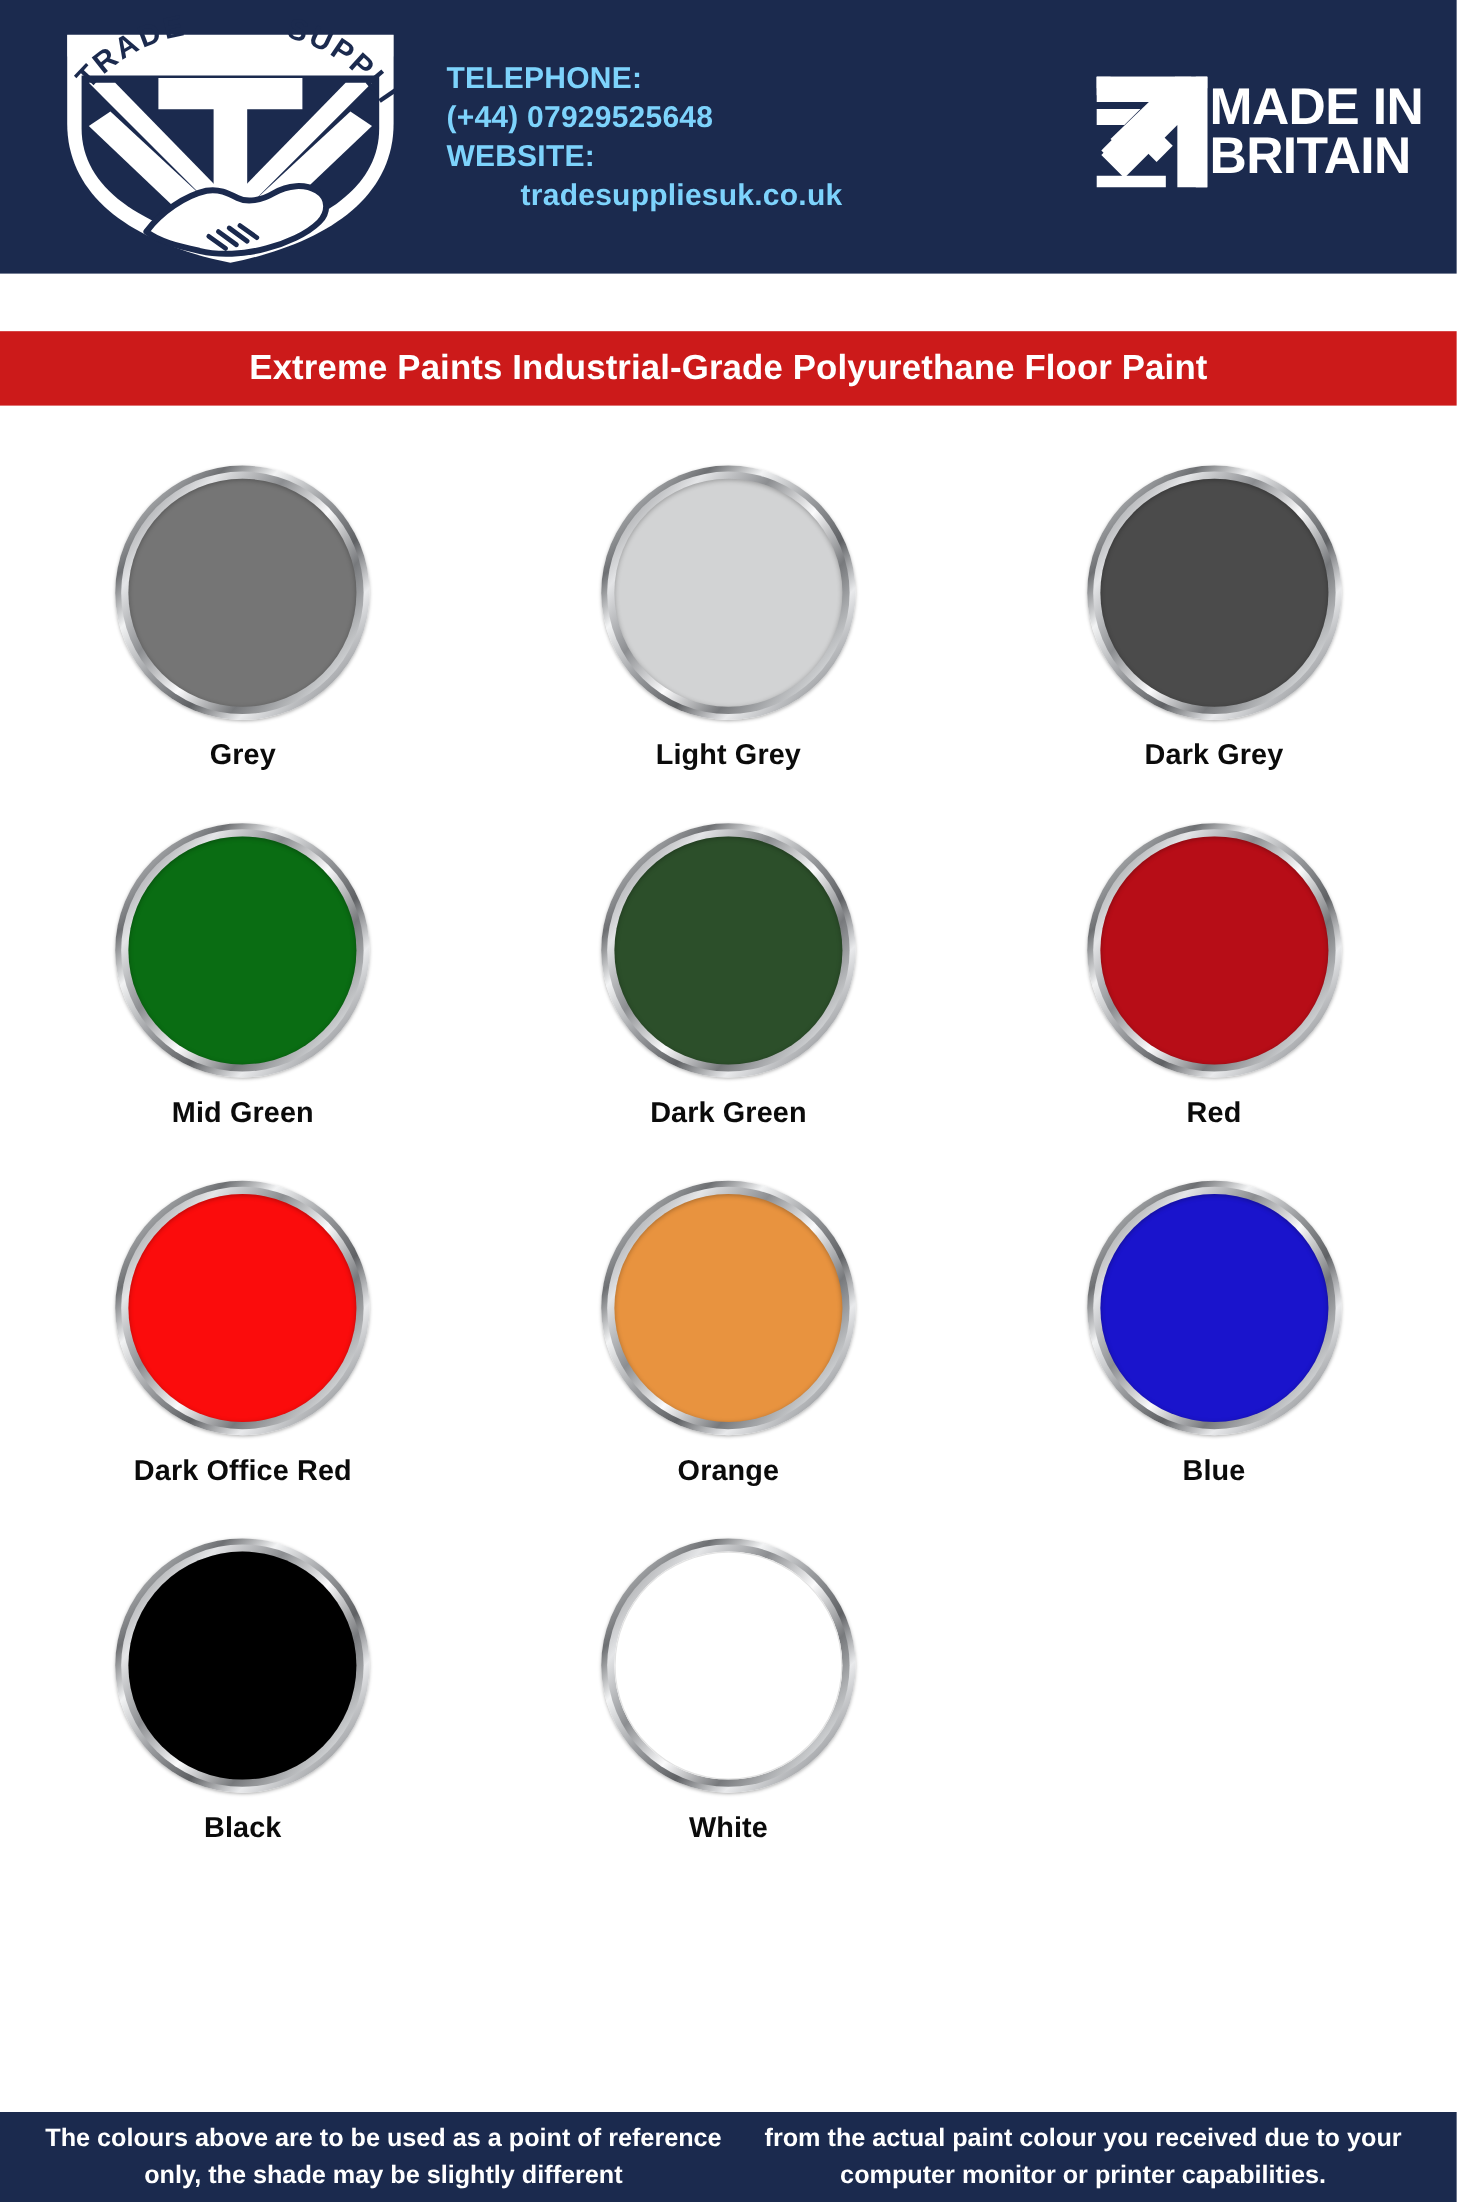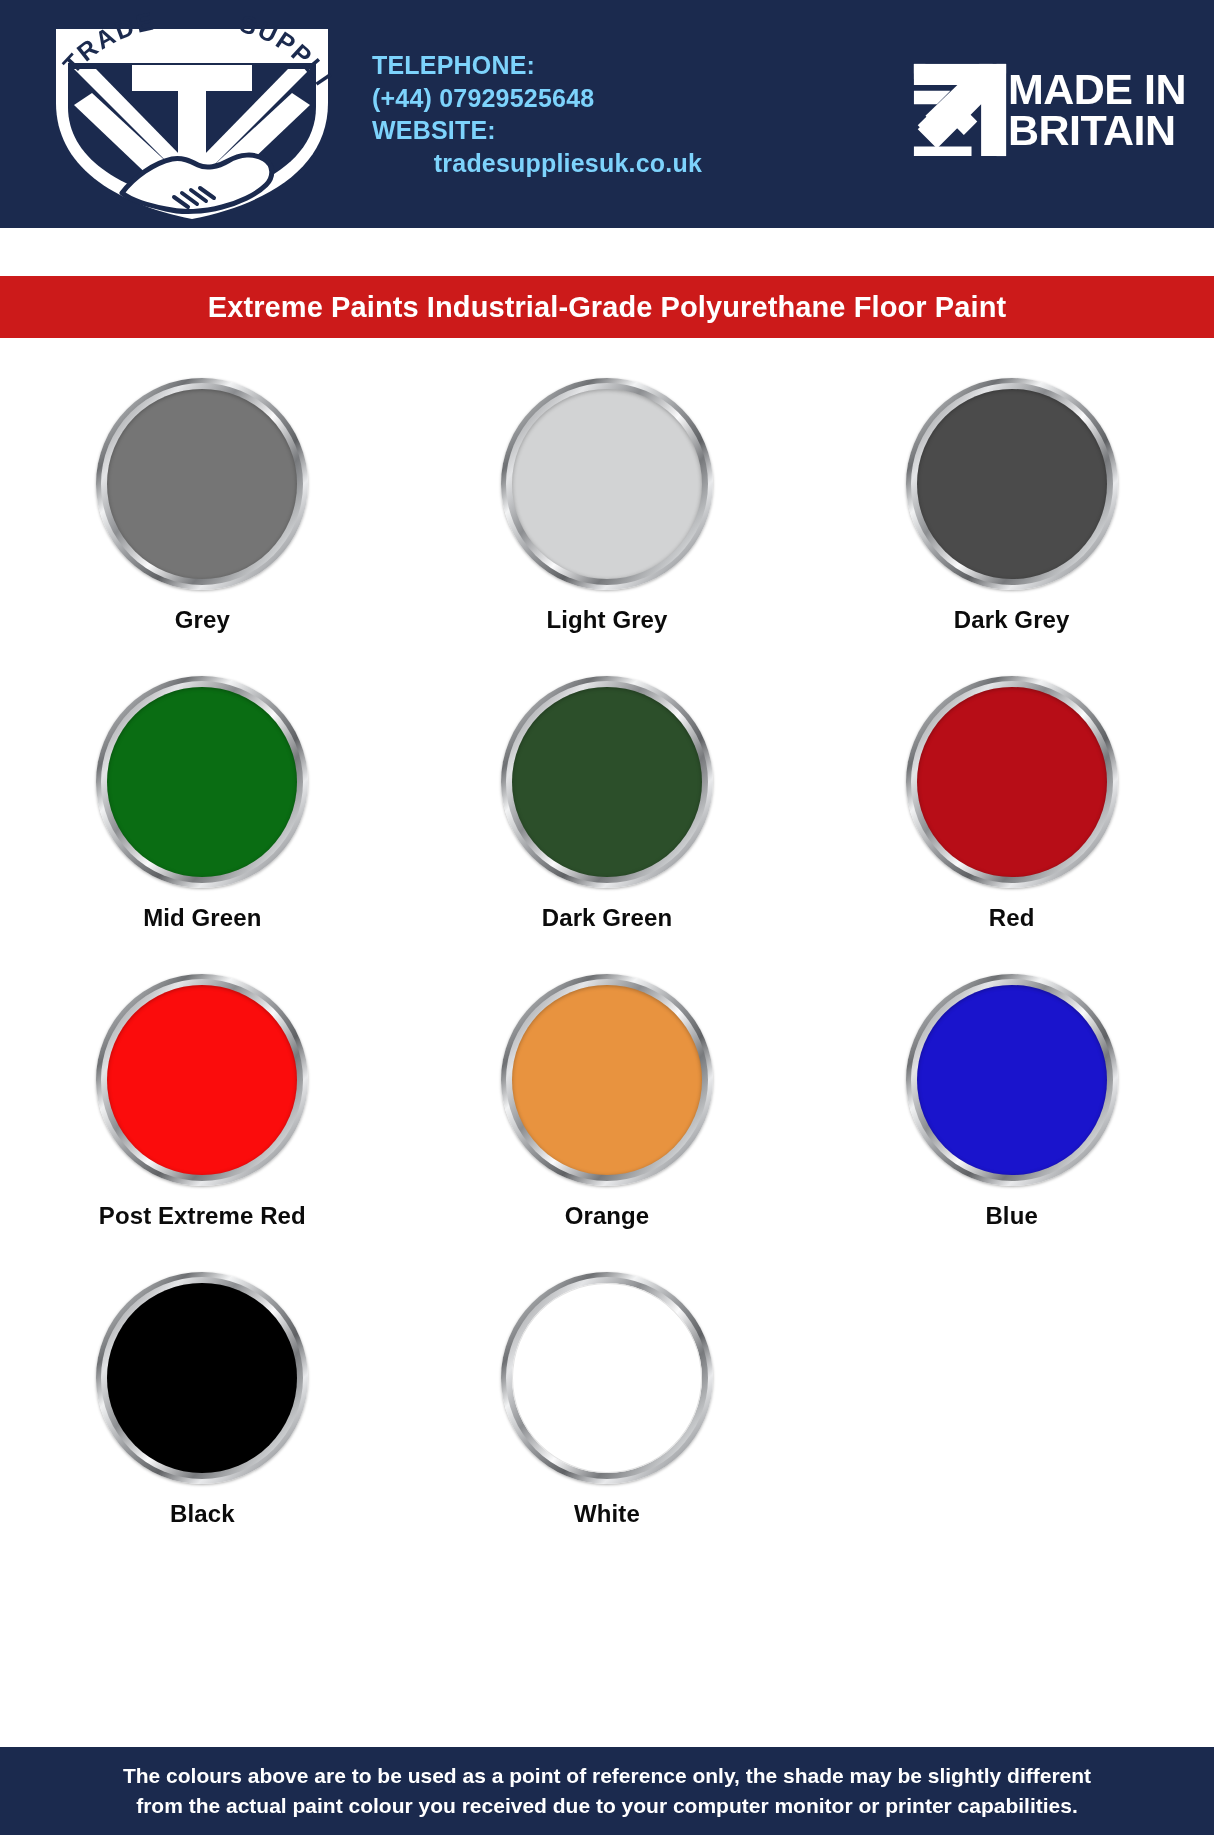--- a/index.html
+++ b/index.html
@@ -82,21 +82,21 @@
   .banner-title {
     color: #ffffff;
     font-size: 29px;
     font-weight: 700;
     letter-spacing: 0.1px;
     text-align: center;
   }
 
   
   .swatch-grid {
-    padding: 40px 0 0 0;
+    padding: 50px 0 0 0;
     display: grid;
     grid-template-columns: repeat(3, 1fr);
     row-gap: 0px;
     justify-items: center;
   }
   .swatch-cell {
     width: 100%;
     display: flex;
     flex-direction: column;
     align-items: center;
@@ -152,28 +152,28 @@
     font-weight: 700;
     color: #0b0b0b;
     text-align: center;
     letter-spacing: 0.1px;
   }
 
   
   .footer {
     position: absolute;
     left: 0; right: 0; bottom: 0;
-    height: 88px;
+    height: 75px;
     background: #1b2a4e;
     color: #ffffff;
     display: flex;
-    flex-direction: column;
+    flex-direction: row;
     align-items: center;
     justify-content: center;
-    text-align: left;
+    text-align: center;
     padding: 0 24px;
     box-sizing: border-box;
   }
   .footer-line {
     font-size: 21px;
     font-weight: 700;
     line-height: 1.45;
   }
 </style>
 </head>
@@ -299,21 +299,21 @@
     <div class="swatch-cell">
       <div class="tin">
         <div class="tin-fill" style="background: rgb(183, 13, 23);"></div>
       </div>
       <div class="swatch-label">Red</div>
     </div>
     <div class="swatch-cell">
       <div class="tin">
         <div class="tin-fill" style="background: rgb(251, 12, 12);"></div>
       </div>
-      <div class="swatch-label">Post Extreme Red</div>
+      <div class="swatch-label">Dark Office Red</div>
     </div>
     <div class="swatch-cell">
       <div class="tin">
         <div class="tin-fill" style="background: rgb(232, 147, 63);"></div>
       </div>
       <div class="swatch-label">Orange</div>
     </div>
     <div class="swatch-cell">
       <div class="tin">
         <div class="tin-fill" style="background: rgb(26, 20, 204);"></div>

